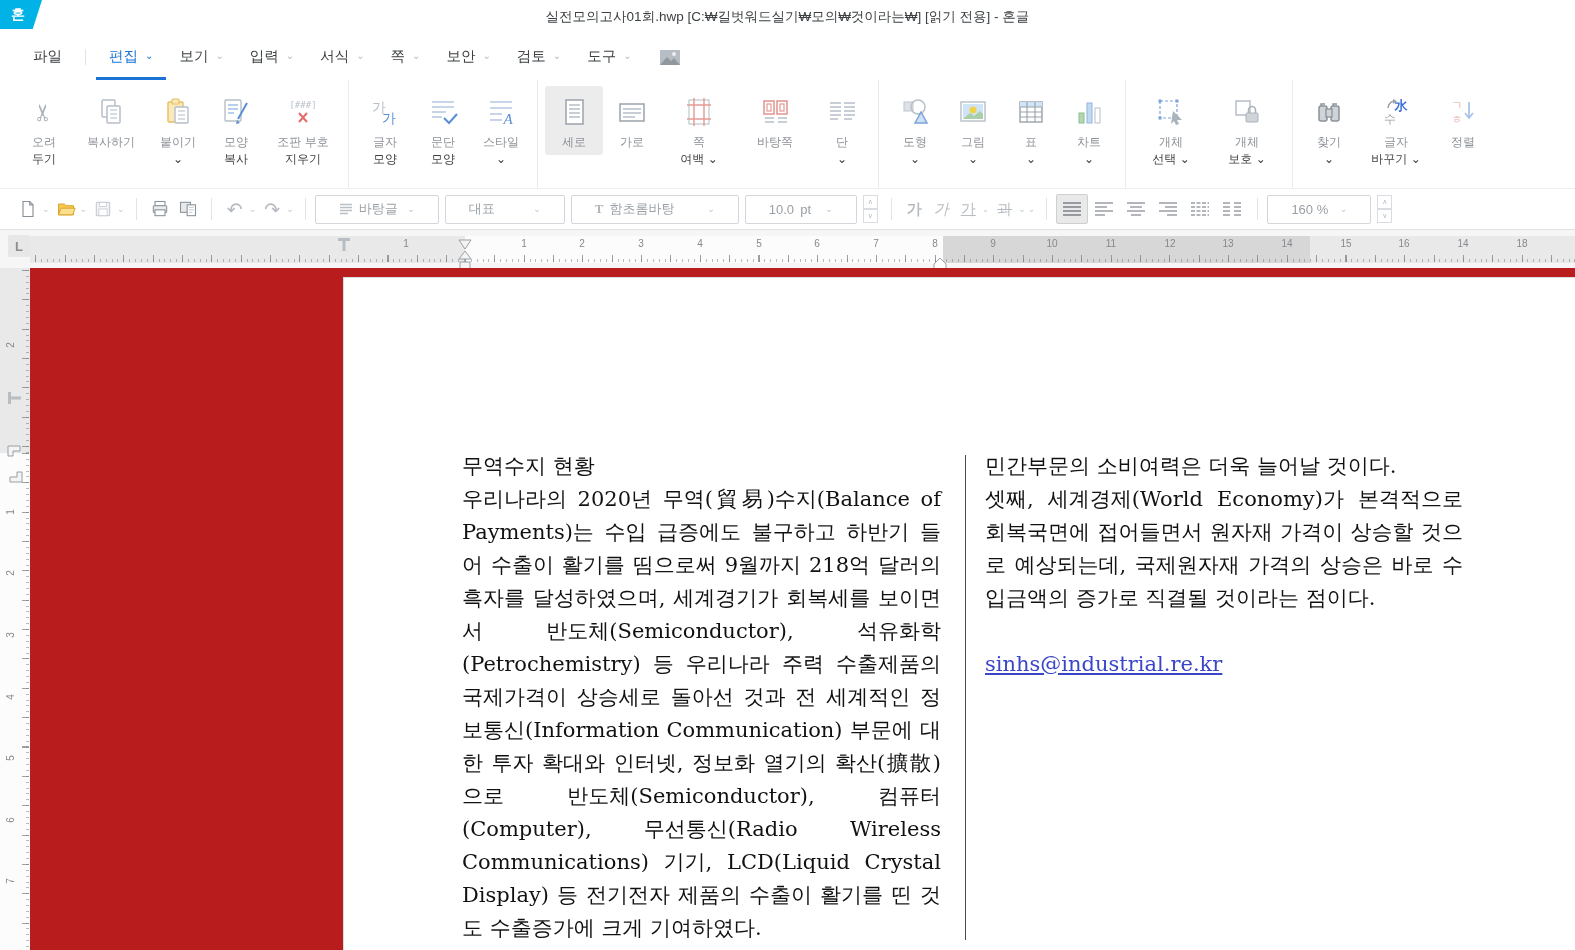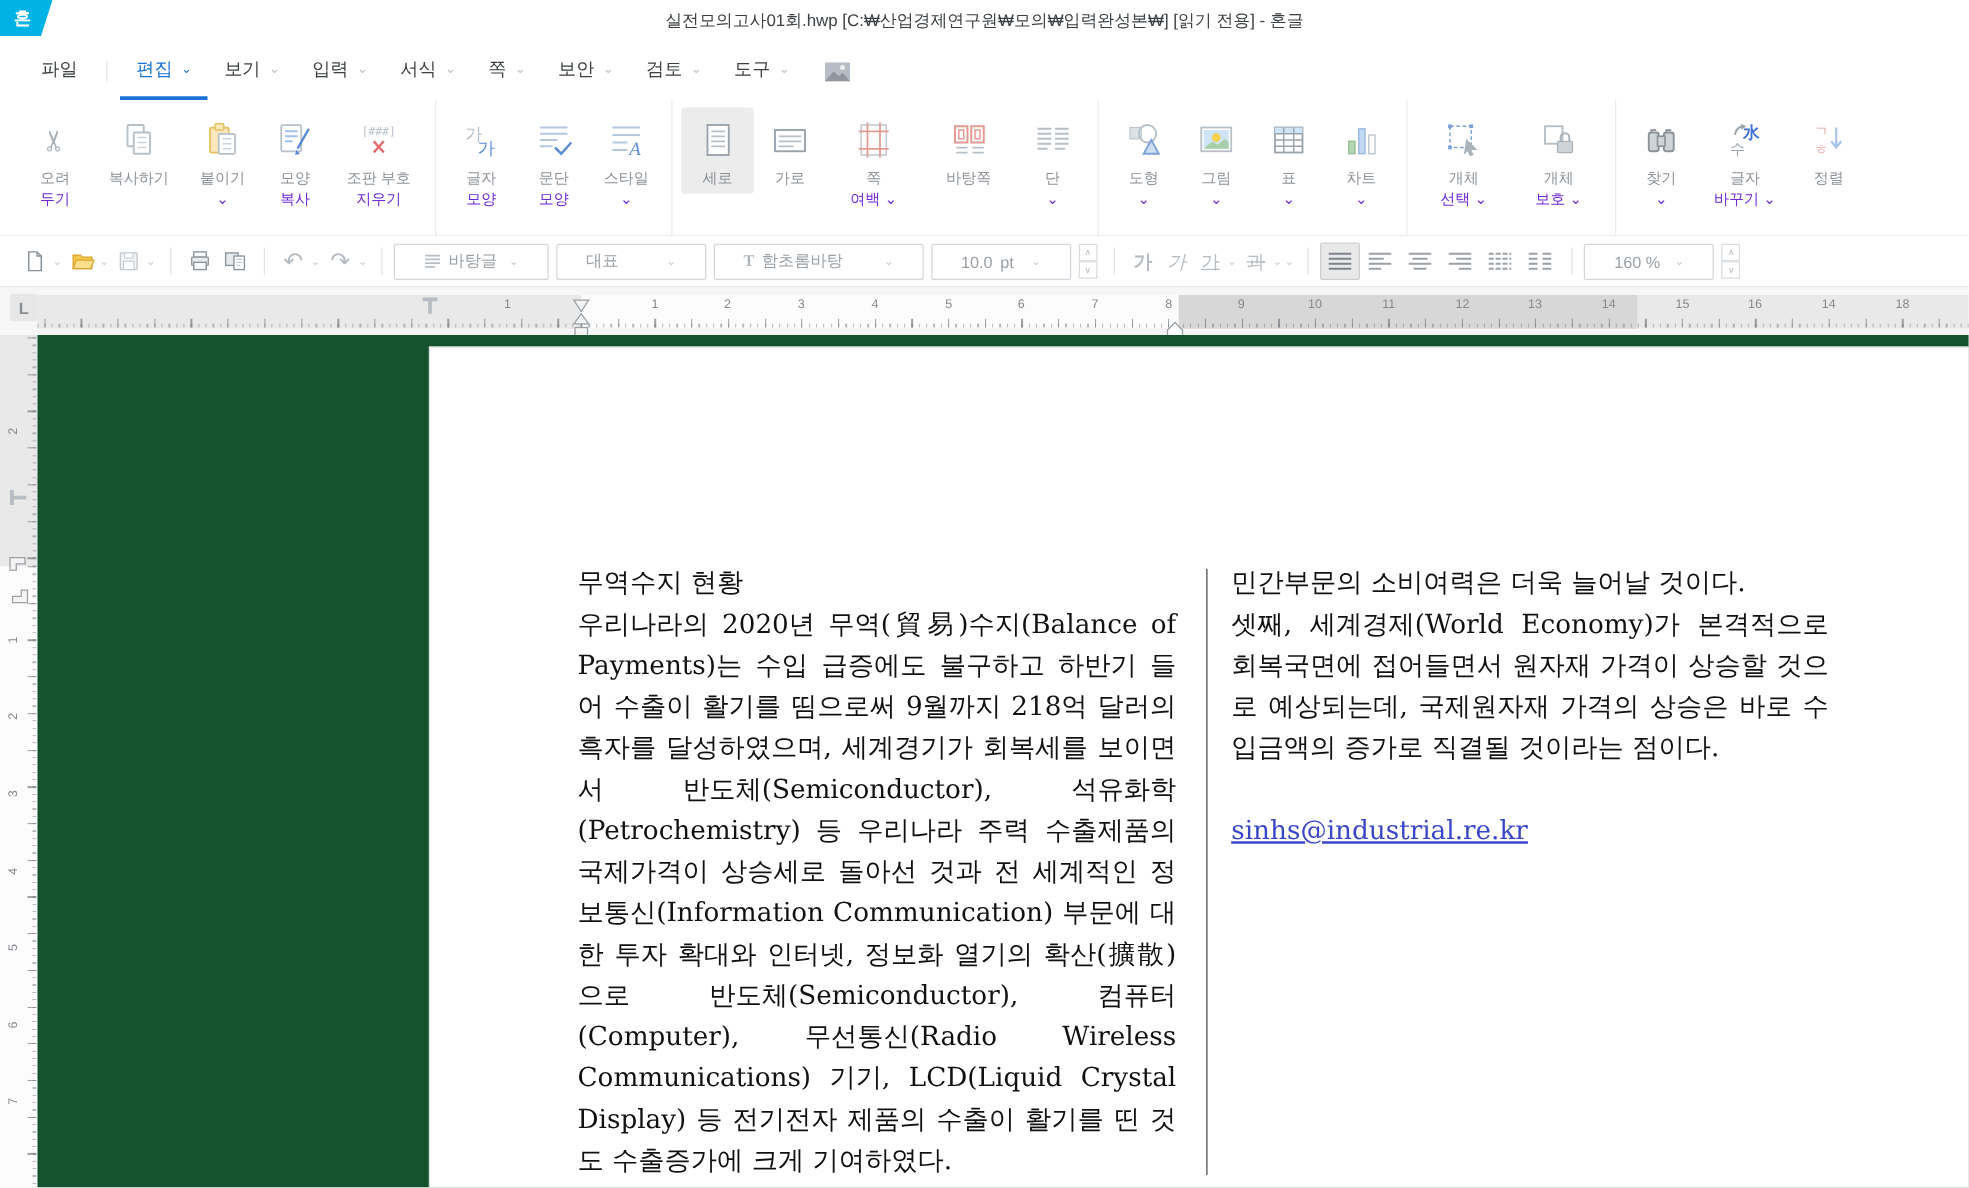--- a/index.html
+++ b/index.html
@@ -23,21 +23,21 @@
   .menu-extra{margin-left:14px;opacity:.85;}
   
   .ribbon{position:absolute;left:0;top:80px;width:1575px;height:108px;background:#fff;display:flex;align-items:stretch;padding-left:8px;box-sizing:border-box;}
   .rgroup{display:flex;align-items:flex-start;padding:6px 7px 0 7px;border-right:1px solid #ebebeb;}
   .rgroup:last-child{border-right:none;}
   .rbtn{display:flex;flex-direction:column;align-items:center;padding:4px 3px;min-width:52px;border-radius:3px;cursor:default;}
   .rbtn.selected{background:#ececec;}
   .rbtn.wide{min-width:70px;}
   .ricon{height:44px;display:flex;align-items:center;justify-content:center;}
   .rlab{font-size:12px;line-height:17px;color:#8d9298;text-align:center;white-space:nowrap;}
-  .rlab .c2{color:#6d28d9;}
+  .rlab .c2{color:#404040;}
   .i32{width:32px;height:32px;}
   .cuticon{font-size:23px;color:#a8b0b8;transform:rotate(-90deg);display:inline-block;}
   
   .toolbar2{position:absolute;left:0;top:188px;width:1575px;height:42px;background:#fff;border-top:1px solid #efefef;border-bottom:1px solid #e2e2e2;display:flex;align-items:center;padding-left:14px;box-sizing:border-box;}
   .tbtn{width:28px;height:28px;display:flex;align-items:center;justify-content:center;border-radius:2px;}
   .tchev{color:#c3c8cd;font-size:9px;margin:0 2px 0 0;}
   .tsep{width:1px;height:22px;background:#e4e4e4;margin:0 9px;}
   .uglyph{font-size:19px;color:#b4bac0;line-height:1;}
   .dd{height:29px;border:1px solid #d3d7db;border-radius:2px;background:#fff;display:flex;align-items:center;padding:0 23px;box-sizing:border-box;color:#9aa0a6;font-size:13px;margin-right:6px;}
   .dd .val{white-space:nowrap;overflow:hidden;}
@@ -59,38 +59,38 @@
   .seg{position:absolute;top:0;height:27px;}
   .rnum{position:absolute;top:2px;transform:translateX(-50%);font-size:10px;color:#85898d;}
   .tickminor{position:absolute;left:0;right:0;bottom:1px;height:3px;background:repeating-linear-gradient(90deg,rgba(125,130,135,.55) 0 1px,transparent 1px 5.87px);background-position:435px 0;}
   .tickmajor{position:absolute;left:0;right:0;bottom:1px;height:7px;background:repeating-linear-gradient(90deg,rgba(125,130,135,.75) 0 1px,transparent 1px 29.35px);background-position:435px 0;}
   .ruler-v{position:absolute;left:0;top:268px;width:30px;height:682px;background:#e9e9e9;overflow:visible;}
   .ruler-v .segv{position:absolute;left:0;width:30px;}
   .rvnum{position:absolute;left:8px;transform:translateY(-50%) rotate(-90deg);font-size:10px;color:#85898d;}
   .vtickminor{position:absolute;top:0;bottom:0;right:1px;width:3px;background:repeating-linear-gradient(180deg,rgba(125,130,135,.55) 0 1px,transparent 1px 5.87px);background-position:0 185px;}
   .vtickmajor{position:absolute;top:0;bottom:0;right:1px;width:7px;background:repeating-linear-gradient(180deg,rgba(125,130,135,.75) 0 1px,transparent 1px 29.35px);background-position:0 185px;}
   
-  .docarea{position:absolute;left:30px;top:268px;width:1545px;height:682px;background:#14532d;}
+  .docarea{position:absolute;left:30px;top:268px;width:1545px;height:682px;background:#b91c1c;}
   .page{position:absolute;left:314px;top:10px;width:1231px;height:672px;background:#fff;box-shadow:0 0 0 1px #dadcde;}
   .col{position:absolute;top:172px;font-family:"DejaVu Serif","Liberation Serif",serif;font-size:21px;line-height:33px;color:#111;text-align:justify;}
   .colL{left:118px;width:479px;}
   .colR{left:641px;width:478px;}
   .col p{margin:0;}
   .blankline{height:33px;}
   .coldiv{position:absolute;left:621px;top:177px;width:1px;height:485px;background:#4a4a4a;}
   .email{color:var(--link,#3a46c8);text-decoration:underline;cursor:pointer;}
 </style>
 </head>
 <body>
 
 <div class="titlebar">
   <div class="logo">
       <span>혼</span>
     </div>
-  <div class="wintitle">실전모의고사01회.hwp [C:₩산업경제연구원₩모의₩입력완성본₩] [읽기 전용] - 혼글</div>
+  <div class="wintitle">실전모의고사01회.hwp [C:₩길벗워드실기₩모의₩것이라는₩] [읽기 전용] - 혼글</div>
 </div>
 
 <div class="menubar">
   <div class="mitem">
       <span>파일</span>
     </div>
   <div class="msep"></div>
   <div class="mitem active">
       <span>편집</span>
       <span class="chev">⌄</span>

